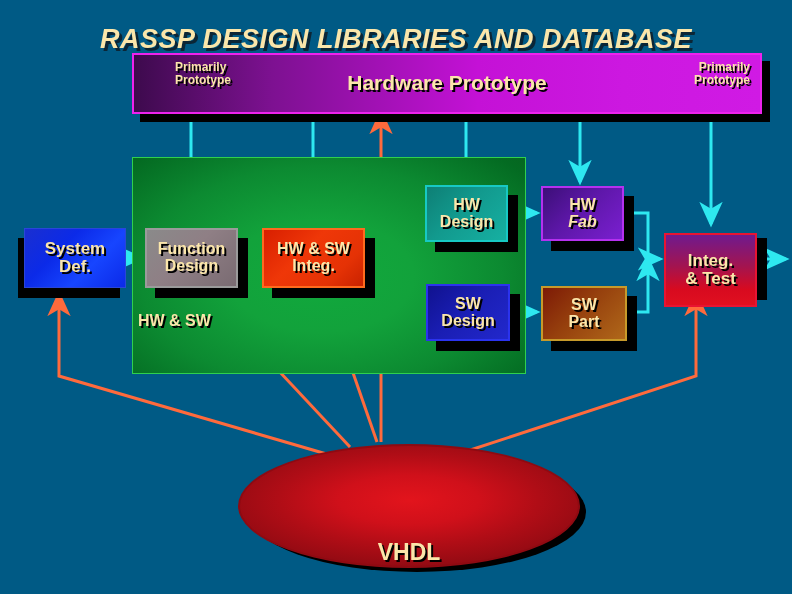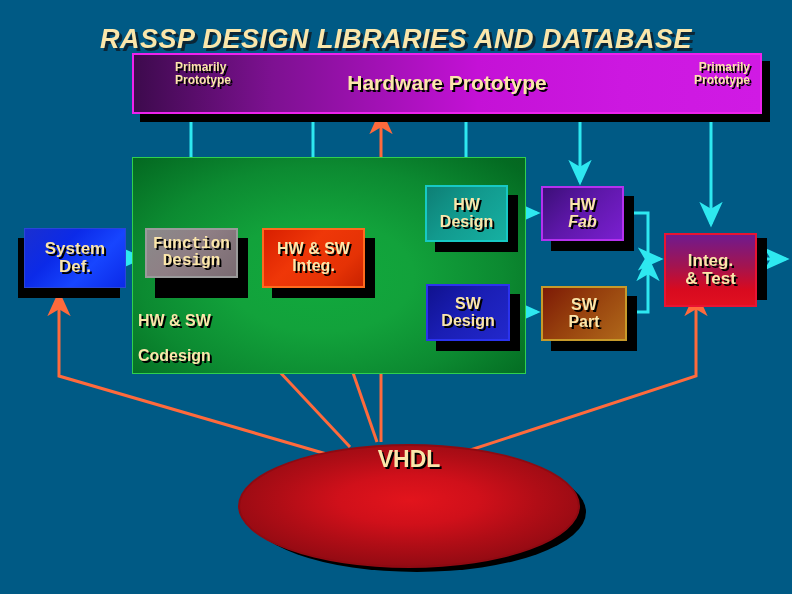--- a/index.html
+++ b/index.html
@@ -54,42 +54,42 @@
     z-index:2;
   }
   #codesign-label{
     position:absolute;left:138px;top:312px;width:160px;
     font-size:16px;font-weight:bold;color:#fbe6aa;
     text-shadow:2px 2px 0 #000;line-height:1.1;z-index:7;
   }
 
   #system-def{left:8px;top:228px;width:102px;height:60px;border:1px solid #2a46d8;
     background:linear-gradient(135deg,#1a2fd0 0%,#0b2ae8 35%,#1745ff 65%,#0b2ae8 100%);font-size:17px;margin-left:16px;}
-  #function-design{left:145px;top:228px;width:93px;height:50px;border:2px solid #9b9b9b;
-    background:linear-gradient(135deg,#8a8a8a 0%,#8f7f85 45%,#7a6b72 100%);font-size:16px;font-family:Liberation Mono, monospace;}
+  #function-design{left:145px;top:228px;width:93px;height:60px;border:2px solid #9b9b9b;
+    background:linear-gradient(135deg,#8a8a8a 0%,#8f7f85 45%,#7a6b72 100%);font-size:16px;}
   #hwsw-part{left:262px;top:228px;width:103px;height:60px;border:2px solid #ff6a1e;
     background:linear-gradient(135deg,#d81f00 0%,#ef3708 40%,#e53205 75%,#c92200 100%);font-size:16px;}
   #hw-design{left:425px;top:185px;width:83px;height:57px;border:2px solid #17c9c4;
     background:linear-gradient(135deg,#0e7f75 0%,#129a8e 45%,#16b0a2 100%);font-size:16px;}
   #sw-design{left:426px;top:284px;width:84px;height:57px;border:2px solid #2b33ee;
     background:linear-gradient(135deg,#10128f 0%,#1a1eb4 45%,#2228cc 100%);font-size:16px;}
   #hw-fab{left:541px;top:186px;width:83px;height:55px;border:2px solid #b531ef;
     background:linear-gradient(135deg,#3c0f78 0%,#5d17a8 45%,#7a1fd0 100%);font-size:16px;}
   #sw-code{left:541px;top:286px;width:86px;height:55px;border:2px solid #c79a2a;
     background:linear-gradient(135deg,#7d1a06 0%,#96400d 45%,#b0681a 100%);font-size:16px;}
   #integ-test{left:664px;top:233px;width:93px;height:74px;border:2px solid #e81432;
     background:linear-gradient(180deg,#6f1a8e 0%,#a4144f 45%,#d80a1f 78%,#e01020 100%);font-size:17px;}
 
   
   #vhdl{
     position:absolute;left:238px;top:444px;width:338px;height:120px;
     border-radius:50%;
     border:2px solid #8e0a12;
     background:radial-gradient(ellipse 200px 70px at 50% 45%, #e2141c 0%, #d0101a 35%, #b00d16 65%, #8e0a12 100%);
-    display:flex;align-items:flex-start;justify-content:center;
+    display:flex;align-items:flex-end;justify-content:center;
     color:#fbe6aa;font-size:23px;font-weight:bold;text-shadow:2px 2px 0 #000;
     z-index:6;
   }
   #vhdl-shadow{
     position:absolute;left:248px;top:452px;width:338px;height:120px;
     border-radius:50%;background:#000;z-index:5;
   }
 </style>
 </head>
 <body>
@@ -162,21 +162,20 @@
     <span class="center">Hardware Prototype</span>
     <span class="side right">
       <span class="lbl" style="display: block;">Primarily</span>
       <span class="lbl" style="display: block;">Prototype</span>
     </span>
   </div>
 
   <div id="codesign"></div>
   <div id="codesign-label">
     <span class="lbl" style="display: block;">HW &amp; SW</span><br>
-    <span class="lbl" style="display: block;">Codesign</span>
   </div>
 
   <div class="node" id="system-def">
     <div>
         <span class="lbl" style="display: block;">System</span>
          <span class="lbl" style="display: block;">Def.</span>
       </div>
   </div>
 
   <div class="node" id="function-design">

